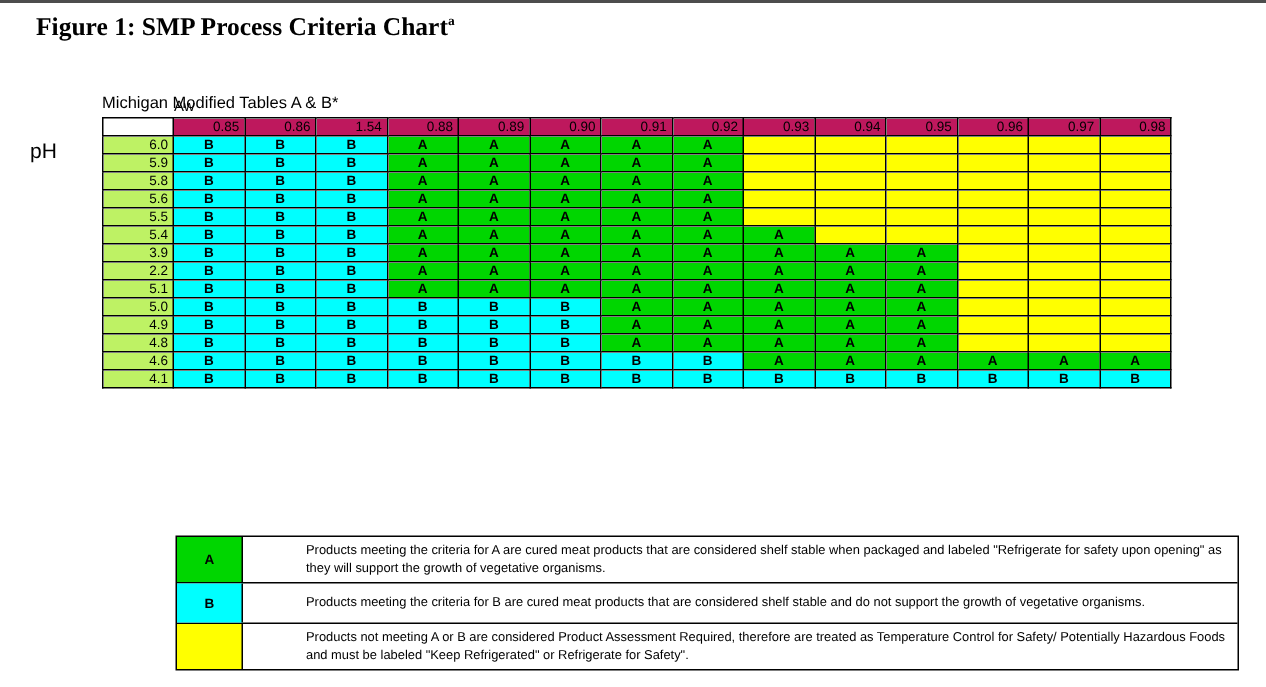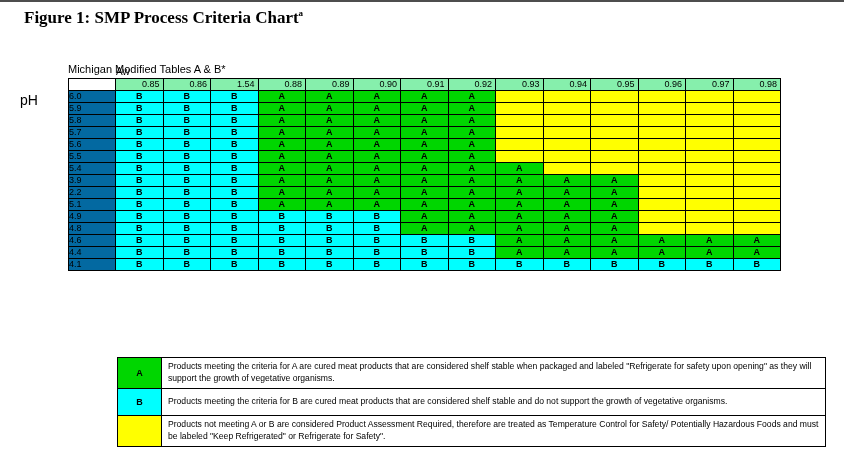--- a/index.html
+++ b/index.html
@@ -9,34 +9,34 @@
   .page-title { position:absolute; left:24px; top:8px; font-family:"Liberation Serif", serif;
     font-size:17px; font-weight:bold; color:#000; }
   .page-title sup { font-size:9px; }
   .tbl-caption { position:absolute; left:68px; top:63px; font-size:11px; font-weight:normal; color:#000; }
   .aw-label { position:absolute; left:116px; top:66px; font-size:10px; font-weight:normal; color:#000; }
   .ph-label { position:absolute; left:20px; top:92px; font-size:14px; color:#000; }
   table.grid { position:absolute; left:68px; top:78px; border-collapse:collapse; table-layout:fixed; }
   table.grid td { height:12px; line-height:11px; font-size:9px; border:1px solid #000;
     overflow:hidden; white-space:nowrap; }
   td.corner { border:none; background:#fff; width:47px; }
-  td.aw-header { width:47.5px; background:#86efac; text-align:right; padding-right:3px; color:#000; }
-  td.ph-cell { width:47px; background:#0369a1; padding-right:3px; color:#000;
+  td.aw-header { width:47.5px; background:#be185d; text-align:right; padding-right:3px; color:#000; }
+  td.ph-cell { width:47px; background:#bef264; text-align:right; padding-right:3px; color:#000;
     border-left-width:2px; }
   td.cell { text-align:center; font-weight:bold; color:#000; }
   .cell-a { background:var(--green,#00d600); }
   .cell-b { background:var(--cyan,#00ffff); }
   .cell-y { background:var(--yellow,#ffff00); }
   .legend { position:absolute; left:117px; top:357px; width:709px; border:1px solid #000; }
   .legend-row { display:flex; align-items:stretch; border-bottom:1px solid #000; }
   .legend-row:last-child { border-bottom:none; }
   .legend-swatch { width:44px; min-width:44px; border-right:1px solid #000; display:flex;
     align-items:center; justify-content:center; font-size:9px; font-weight:bold; color:#000; }
   .legend-text { flex:1; padding:3px 6px; font-size:8.6px; line-height:1.35; color:#000;
-    display:flex; align-items:center; min-height:30px; }
+    display:flex; align-items:center; min-height:30px;margin-left:36px; }
   .legend-row:nth-child(2) .legend-text { min-height:26px; }
 </style>
 </head>
 <body>
 
 <div class="top-edge"></div>
 
 <h1 class="page-title"><span>Figure 1: SMP Process Criteria Chart</span><sup>a</sup></h1>
 
 <div class="tbl-caption">Michigan Modified Tables A &amp; B*</div>
@@ -107,37 +107,20 @@
         <td class="cell cell-a">A</td>
         <td class="cell cell-a">A</td>
         <td class="cell cell-y"></td>
         <td class="cell cell-y"></td>
         <td class="cell cell-y"></td>
         <td class="cell cell-y"></td>
         <td class="cell cell-y"></td>
         <td class="cell cell-y"></td>
       </tr>
       <tr class="data-row">
-        <td class="ph-cell">5.7</td>
-        <td class="cell cell-b">B</td>
-        <td class="cell cell-b">B</td>
-        <td class="cell cell-b">B</td>
-        <td class="cell cell-a">A</td>
-        <td class="cell cell-a">A</td>
-        <td class="cell cell-a">A</td>
-        <td class="cell cell-a">A</td>
-        <td class="cell cell-a">A</td>
-        <td class="cell cell-y"></td>
-        <td class="cell cell-y"></td>
-        <td class="cell cell-y"></td>
-        <td class="cell cell-y"></td>
-        <td class="cell cell-y"></td>
-        <td class="cell cell-y"></td>
-      </tr>
-      <tr class="data-row">
         <td class="ph-cell">5.6</td>
         <td class="cell cell-b">B</td>
         <td class="cell cell-b">B</td>
         <td class="cell cell-b">B</td>
         <td class="cell cell-a">A</td>
         <td class="cell cell-a">A</td>
         <td class="cell cell-a">A</td>
         <td class="cell cell-a">A</td>
         <td class="cell cell-a">A</td>
         <td class="cell cell-y"></td>
@@ -226,20 +209,37 @@
         <td class="cell cell-a">A</td>
         <td class="cell cell-a">A</td>
         <td class="cell cell-a">A</td>
         <td class="cell cell-a">A</td>
         <td class="cell cell-a">A</td>
         <td class="cell cell-y"></td>
         <td class="cell cell-y"></td>
         <td class="cell cell-y"></td>
       </tr>
       <tr class="data-row">
+        <td class="ph-cell">5.0</td>
+        <td class="cell cell-b">B</td>
+        <td class="cell cell-b">B</td>
+        <td class="cell cell-b">B</td>
+        <td class="cell cell-b">B</td>
+        <td class="cell cell-b">B</td>
+        <td class="cell cell-b">B</td>
+        <td class="cell cell-a">A</td>
+        <td class="cell cell-a">A</td>
+        <td class="cell cell-a">A</td>
+        <td class="cell cell-a">A</td>
+        <td class="cell cell-a">A</td>
+        <td class="cell cell-y"></td>
+        <td class="cell cell-y"></td>
+        <td class="cell cell-y"></td>
+      </tr>
+      <tr class="data-row">
         <td class="ph-cell">4.9</td>
         <td class="cell cell-b">B</td>
         <td class="cell cell-b">B</td>
         <td class="cell cell-b">B</td>
         <td class="cell cell-b">B</td>
         <td class="cell cell-b">B</td>
         <td class="cell cell-b">B</td>
         <td class="cell cell-a">A</td>
         <td class="cell cell-a">A</td>
         <td class="cell cell-a">A</td>
@@ -261,37 +261,20 @@
         <td class="cell cell-a">A</td>
         <td class="cell cell-a">A</td>
         <td class="cell cell-a">A</td>
         <td class="cell cell-a">A</td>
         <td class="cell cell-y"></td>
         <td class="cell cell-y"></td>
         <td class="cell cell-y"></td>
       </tr>
       <tr class="data-row">
         <td class="ph-cell">4.6</td>
-        <td class="cell cell-b">B</td>
-        <td class="cell cell-b">B</td>
-        <td class="cell cell-b">B</td>
-        <td class="cell cell-b">B</td>
-        <td class="cell cell-b">B</td>
-        <td class="cell cell-b">B</td>
-        <td class="cell cell-b">B</td>
-        <td class="cell cell-b">B</td>
-        <td class="cell cell-a">A</td>
-        <td class="cell cell-a">A</td>
-        <td class="cell cell-a">A</td>
-        <td class="cell cell-a">A</td>
-        <td class="cell cell-a">A</td>
-        <td class="cell cell-a">A</td>
-      </tr>
-      <tr class="data-row">
-        <td class="ph-cell">4.4</td>
         <td class="cell cell-b">B</td>
         <td class="cell cell-b">B</td>
         <td class="cell cell-b">B</td>
         <td class="cell cell-b">B</td>
         <td class="cell cell-b">B</td>
         <td class="cell cell-b">B</td>
         <td class="cell cell-b">B</td>
         <td class="cell cell-b">B</td>
         <td class="cell cell-a">A</td>
         <td class="cell cell-a">A</td>

